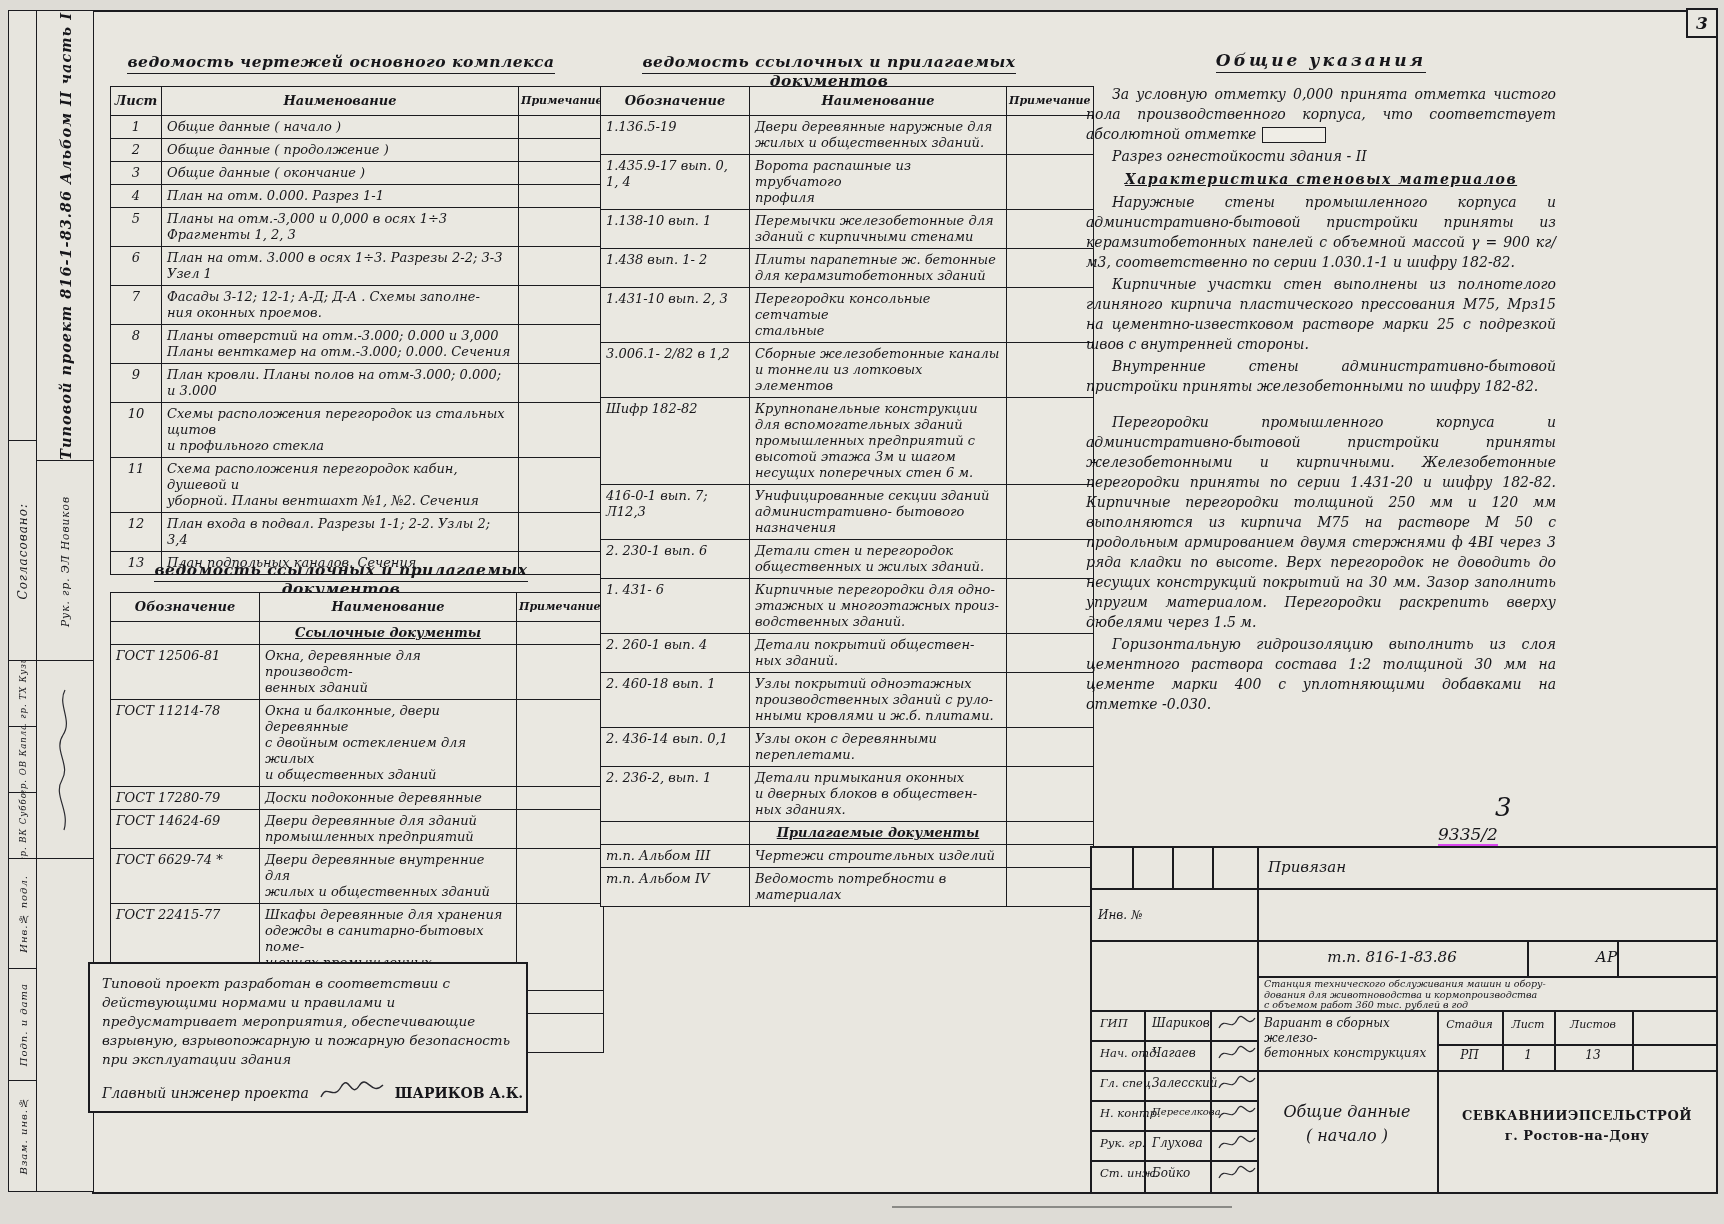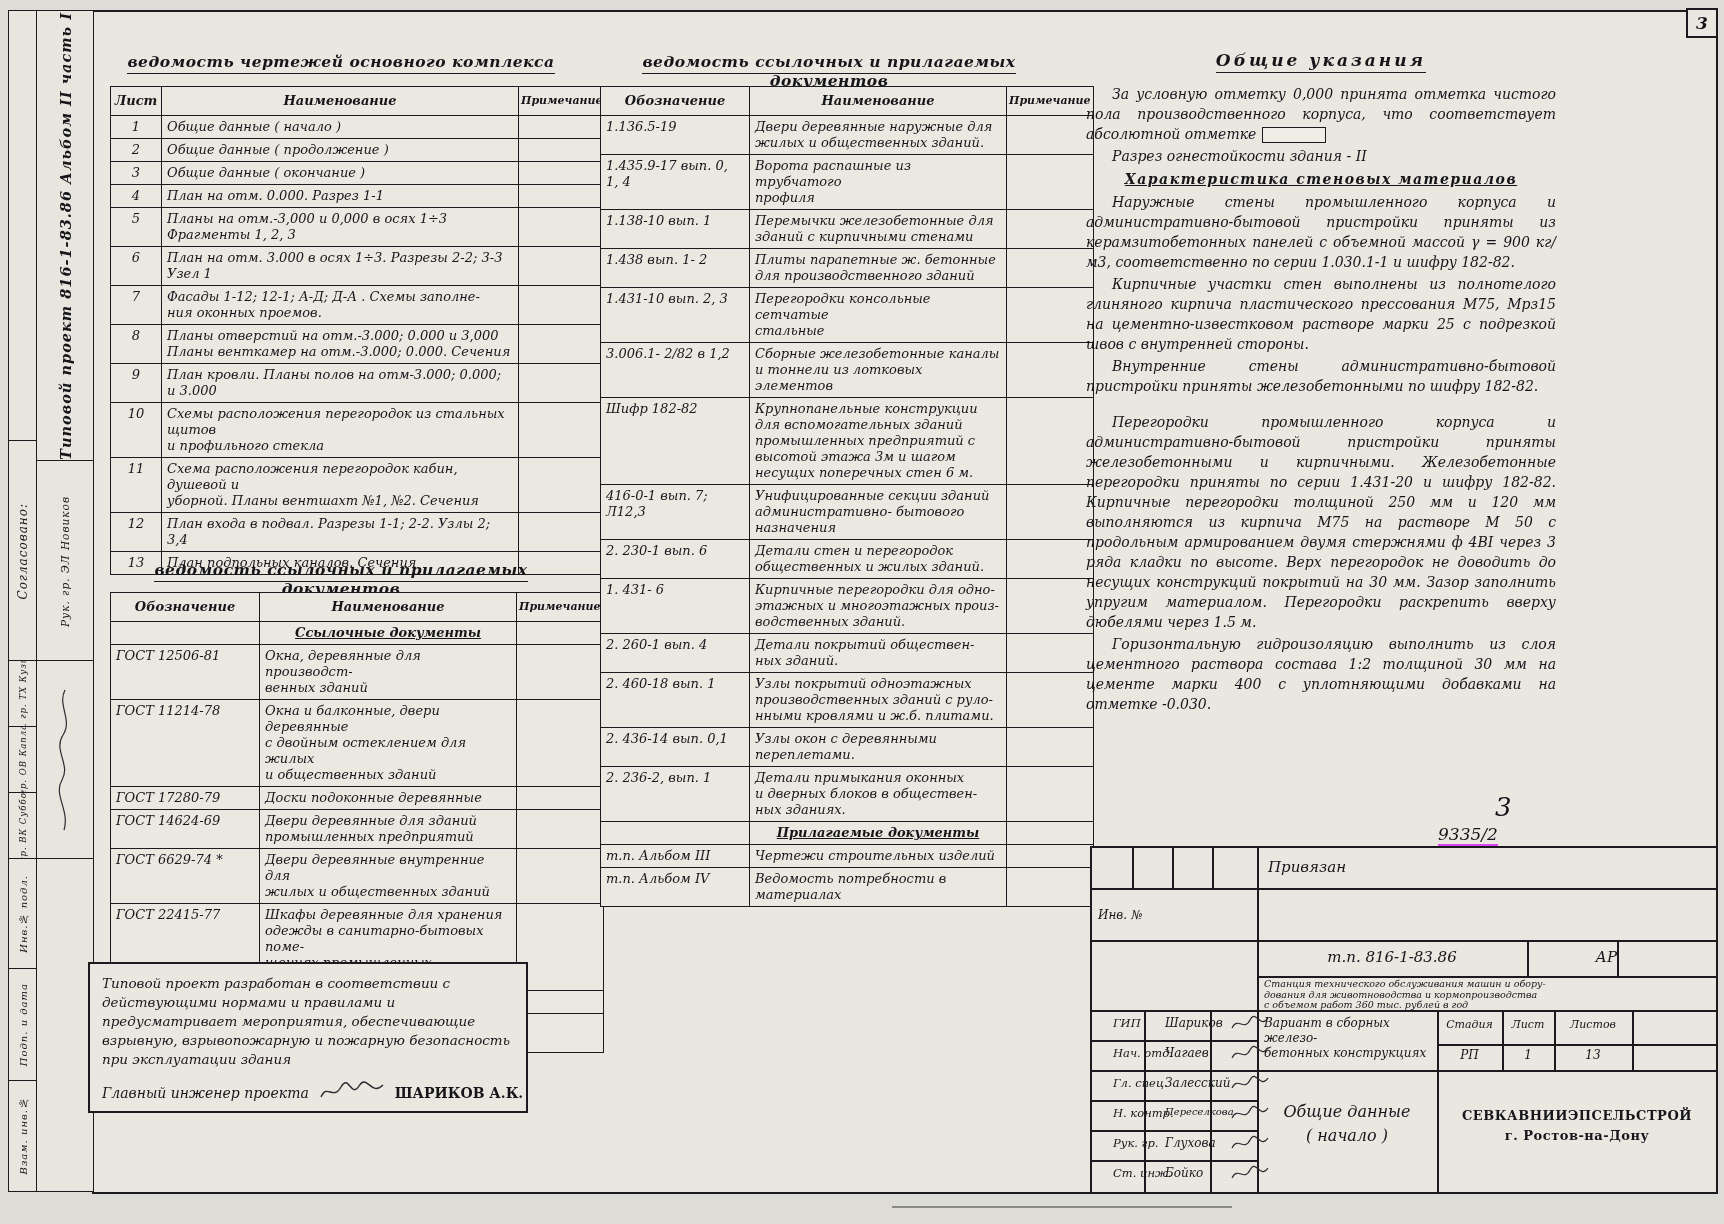--- a/index.html
+++ b/index.html
@@ -41,21 +41,21 @@
   .handcode{position:absolute;left:1438px;top:824px;font-size:17px;border-bottom:5px solid #d946ef;}
   
   .notebox{position:absolute;left:88px;top:962px;width:424px;border:2px solid #1b1b1f;background:#e9e7e0;
            padding:10px 0 8px 12px;font-size:13.5px;line-height:19px;}
   .notebox .signline{display:flex;align-items:flex-end;gap:8px;margin-top:10px;font-size:14px;}
   .scrib{flex:0 0 auto;}
   
   .tblock{position:absolute;left:1090px;top:846px;width:624px;height:344px;border:2px solid #1b1b1f;background:#e9e7e0;font-size:13px;}
   .tb-line{position:absolute;background:#1b1b1f;}
   .tb-txt{position:absolute;white-space:pre-line;}
-  .sig-row{position:absolute;left:17px;width:165px;height:23px;}
+  .sig-row{position:absolute;left:4px;width:165px;height:23px;}
   .sig-role{position:absolute;left:4px;top:6px;font-size:11.5px;}
   .sig-name{position:absolute;left:56px;top:6px;font-size:12px;}
   .sig-scrib{position:absolute;left:120px;top:2px;}
   .tb-org{text-align:center;font-style:normal;font-weight:bold;letter-spacing:0.5px;}
   .artifact-line{position:absolute;left:892px;top:1206px;width:340px;height:2px;background:#8a8a86;}
 </style>
 </head>
 <body>
 
 <div id="page">
@@ -141,21 +141,21 @@
           <td class="col-c3"></td>
         </tr>
         <tr>
           <td class="col-c1">6</td>
           <td class="col-c2">План на отм. 3.000 в осях 1÷3. Разрезы 2-2; 3-3
 Узел 1</td>
           <td class="col-c3"></td>
         </tr>
         <tr>
           <td class="col-c1">7</td>
-          <td class="col-c2">Фасады 1-12; 12-1;  А-Д;  Д-А . Схемы заполне-
+          <td class="col-c2">Фасады 3-12; 12-1;  А-Д;  Д-А . Схемы заполне-
 ния  оконных  проемов.</td>
           <td class="col-c3"></td>
         </tr>
         <tr>
           <td class="col-c1">8</td>
           <td class="col-c2">Планы отверстий на отм.-3.000; 0.000 и 3,000
 Планы венткамер на отм.-3.000; 0.000. Сечения</td>
           <td class="col-c3"></td>
         </tr>
         <tr>
@@ -292,21 +292,21 @@
         </tr>
         <tr>
           <td class="col-c1">1.138-10  вып. 1</td>
           <td class="col-c2">Перемычки железобетонные для
 зданий с кирпичными стенами</td>
           <td class="col-c3"></td>
         </tr>
         <tr>
           <td class="col-c1">1.438  вып. 1- 2</td>
           <td class="col-c2">Плиты парапетные ж. бетонные
-для производственного  зданий</td>
+для керамзитобетонных  зданий</td>
           <td class="col-c3"></td>
         </tr>
         <tr>
           <td class="col-c1">1.431-10  вып. 2, 3</td>
           <td class="col-c2">Перегородки консольные сетчатые
 стальные</td>
           <td class="col-c3"></td>
         </tr>
         <tr>
           <td class="col-c1">3.006.1- 2/82 в 1,2</td>

